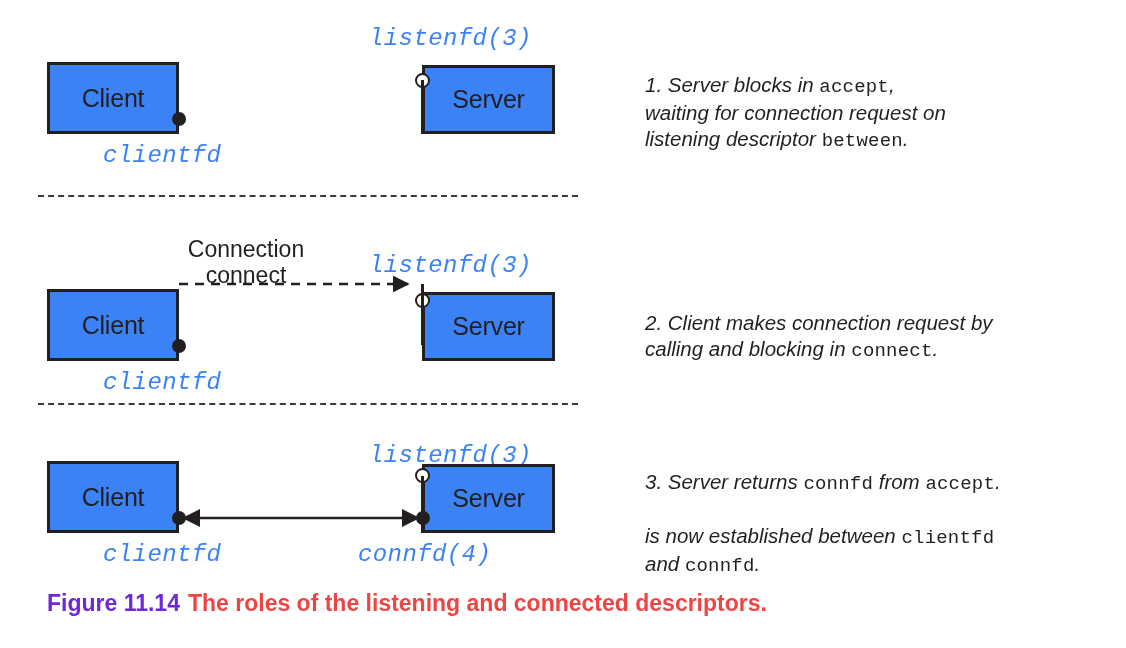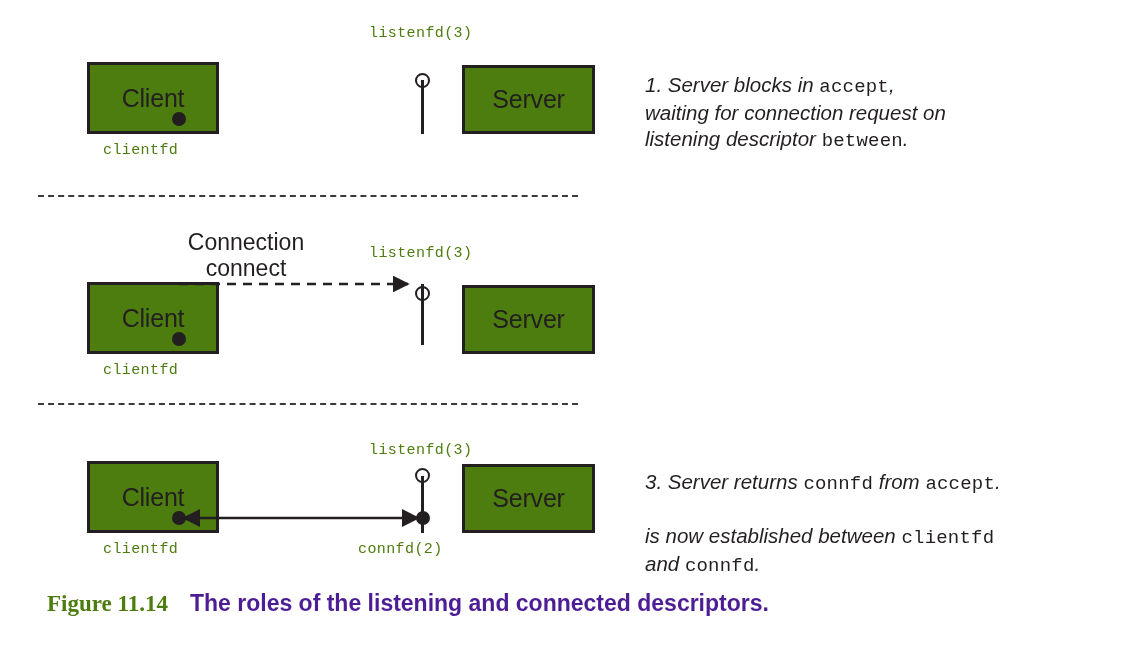--- a/index.html
+++ b/index.html
@@ -16,23 +16,22 @@
     color: #231f20;
   }
 
   
   .abs { position: absolute; }
 
   
   .node-box {
     position: absolute;
     border: 3px solid #231f20;
-    background: #4d7c0f;
+    background: #3b82f6;
     box-sizing: border-box;
-    margin-left: 40px;
   }
   .node-label {
     position: absolute;
     left: 0; right: 0;
     text-align: center;
     font-family: "Liberation Sans", sans-serif;
     font-size: 25px;
     color: #231f20;
     letter-spacing: -0.2px;
   }
@@ -51,24 +50,25 @@
     border-radius: 50%;
     background: #ffffff;
     border: 2.5px solid #231f20;
     box-sizing: border-box;
   }
 
   
   .mono-label {
     position: absolute;
     font-family: "Liberation Mono", monospace;
-    font-size: 15px;
-    color: #4d7c0f;
+    font-size: 24px;
+    color: #3b82f6;
     white-space: nowrap;
     letter-spacing: 0.4px;
+    font-style: italic;
   }
 
   
   .plain-label {
     position: absolute;
     font-family: "Liberation Sans", sans-serif;
     font-size: 23px;
     line-height: 26px;
     color: #231f20;
     white-space: nowrap;
@@ -103,22 +103,22 @@
   
   .figure-caption {
     position: absolute;
     left: 47px;
     top: 590px;
     font-family: "Liberation Sans", sans-serif;
     font-weight: bold;
     font-size: 23px;
     white-space: nowrap;
   }
-  .figure-caption .fig-number { color: #4d7c0f; font-family: Liberation Serif, serif; }
-  .figure-caption .fig-title  { color: #4c1d95; margin-left: 22px; }
+  .figure-caption .fig-number { color: #6d28d9; }
+  .figure-caption .fig-title  { color: #ef4444; margin-left: 8px; }
 
   
   .connector-svg {
     position: absolute;
     left: 0; top: 0;
     width: 1126px; height: 648px;
     pointer-events: none;
     overflow: visible;
   }
 </style>
@@ -151,21 +151,21 @@
       waiting for connection request on
     </span><br>
     <span>
       listening descriptor <span class="code">between</span>.
     </span>
   </div>
 </div>
 
 <div class="separator" style="left:38px; top:195px; width:540px;"></div>
 
-<div class="abs" style="left:0;top:9px;width:1046px;height:403px;">
+<div class="abs" style="left:0;top:16px;width:1046px;height:403px;">
 
   <div class="plain-label" style="left:176px; top:220px; width:140px;">
     <span>Connection</span><br>
     <span>connect</span>
   </div>
 
   <div class="mono-label" style="left:369px; top:236px;">listenfd(3)</div>
 
   <div class="node-box" style="left:47px; top:273px; width:132px; height:72px;">
     <div class="node-label" style="top:19px;">Client</div>
@@ -174,20 +174,28 @@
   <div class="dot-filled" style="left:172px; top:323px;"></div>
 
   <div class="mono-label" style="left:103px; top:353px;">clientfd</div>
 
   <div class="node-box" style="left:422px; top:276px; width:133px; height:69px;">
     <div class="node-label" style="top:17px;">Server</div>
   </div>
 
   <div class="dot-hollow" style="left:415px; top:277px;"></div>
 
+  <div class="step-caption" style="left:645px; top:270px;">
+    <span>
+      2. Client makes connection request by
+    </span><br>
+    <span>
+      calling and blocking in <span class="code">connect</span>.
+    </span>
+  </div>
 </div>
 
 <div class="separator" style="left:38px; top:403px; width:540px;"></div>
 
 <div class="abs" style="left:0;top:0;width:1126px;height:580px;">
 
   <div class="mono-label" style="left:369px; top:442px;">listenfd(3)</div>
 
   <div class="node-box" style="left:47px; top:461px; width:132px; height:72px;">
     <div class="node-label" style="top:19px;">Client</div>
@@ -198,21 +206,21 @@
   <div class="mono-label" style="left:103px; top:541px;">clientfd</div>
 
   <div class="node-box" style="left:422px; top:464px; width:133px; height:69px;">
     <div class="node-label" style="top:17px;">Server</div>
   </div>
 
   <div class="dot-hollow" style="left:415px; top:468px;"></div>
 
   <div class="dot-filled" style="left:416px; top:511px;"></div>
 
-  <div class="mono-label" style="left:358px; top:541px;">connfd(2)</div>
+  <div class="mono-label" style="left:358px; top:541px;">connfd(4)</div>
 
   <div class="step-caption" style="left:645px; top:445px;">
     <span>
       3. Server returns <span class="code">connfd</span> from <span class="code">accept</span>.
     </span><br>
     <br>
     <span>
       is now established between <span class="code">clientfd</span>
     </span><br>
     <span>

